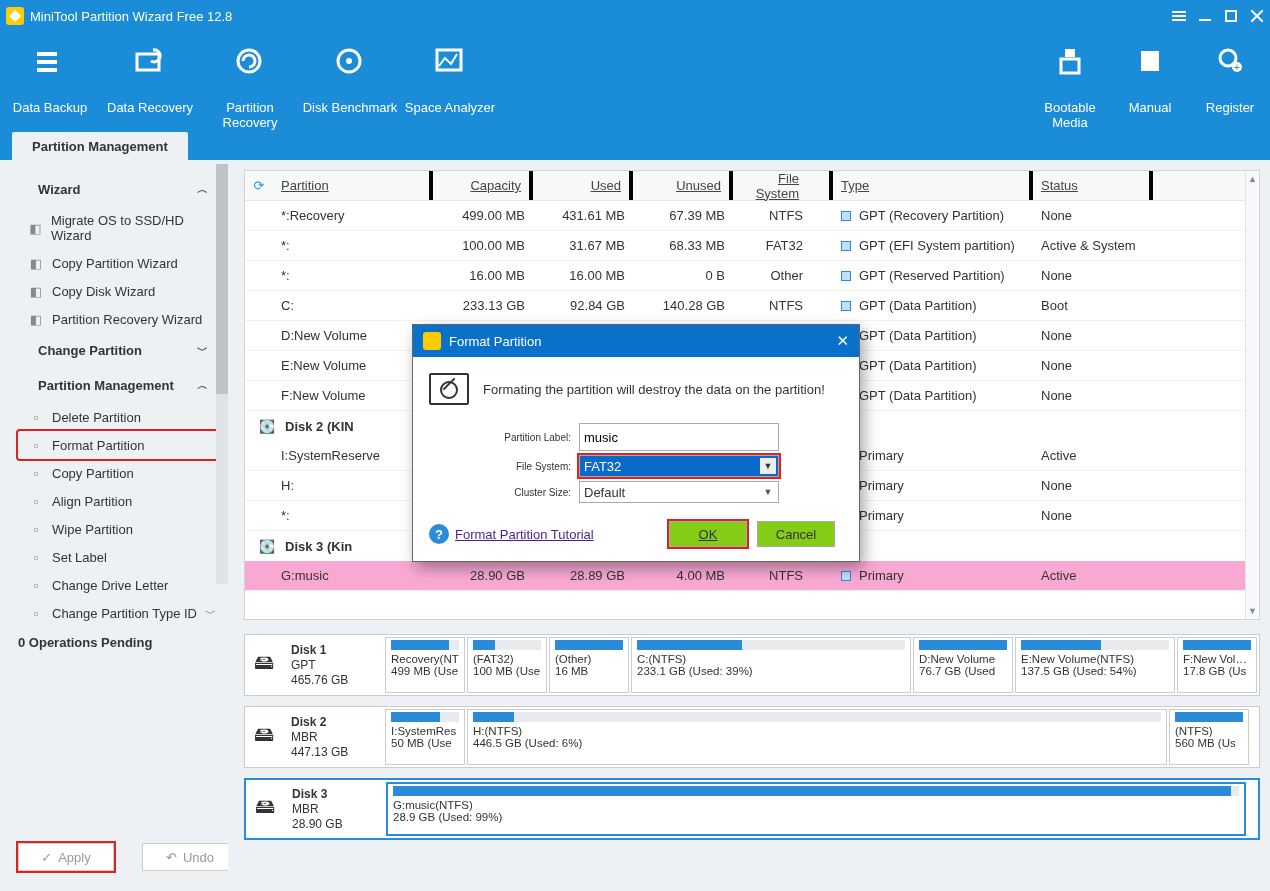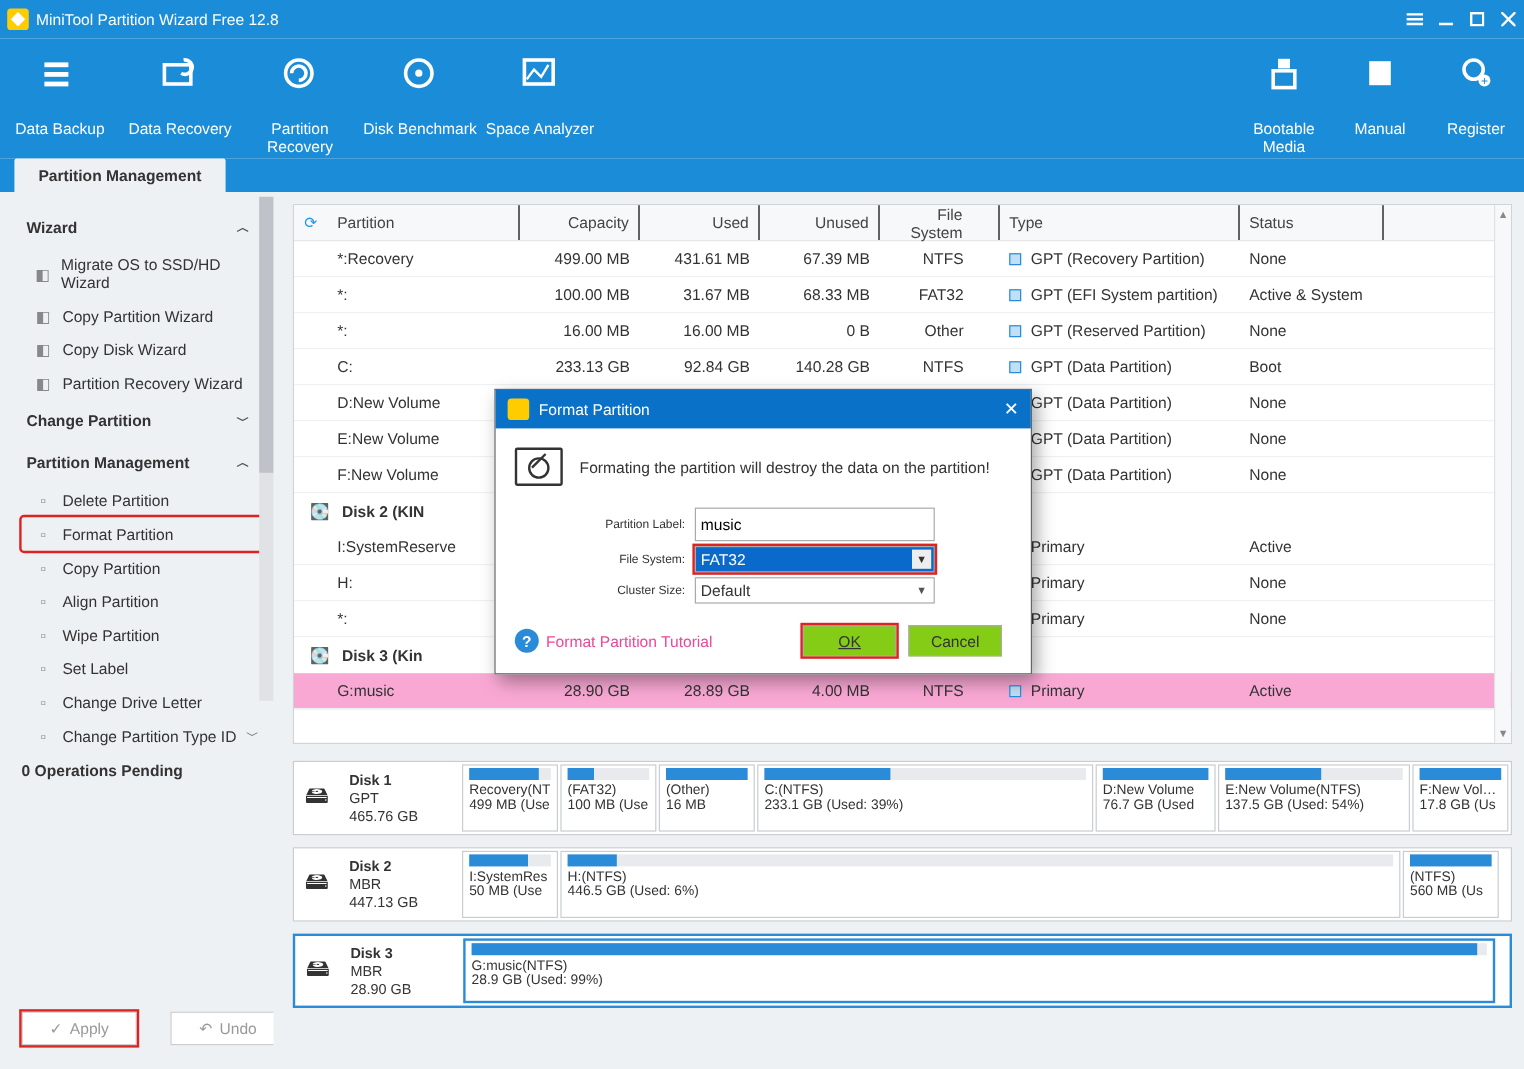--- a/index.html
+++ b/index.html
@@ -18,37 +18,37 @@
 .ribbon .spacer { flex:1; }
 
 .tabstrip { height: 28px; background:#1a8cd8; padding-left:12px; }
 .tabstrip .tab { display:inline-block; background:#eef1f4; padding:7px 20px; font-size:13px; color:#333; font-weight:600; border-radius: 2px 2px 0 0; }
 
 .mainarea { position:absolute; top:160px; left:0; right:0; bottom:0; display:flex; background:#eef1f4; }
 
 .sidebar { width: 262px; background:#eef1f4; padding:12px 6px 0 18px; overflow:hidden; position:relative; }
 .sidebar .scrolltrack { position:absolute; right:0; top:4px; width:12px; height:420px; background:#e0e2e6; }
 .sidebar .scrollthumb { position:absolute; right:0; top:4px; width:12px; height:230px; background:#bfc3c9; }
-.section-hdr { display:flex; justify-content:space-between; align-items:center; font-weight:600; padding: 10px 14px 10px 4px; cursor:pointer; }
+.section-hdr { display:flex; justify-content:space-between; align-items:center; font-weight:600; padding: 10px 14px 10px 4px; cursor:pointer;margin-left:16px; }
 .section-hdr .chev { font-size:11px; color:#555; }
 .side-item { display:flex; align-items:center; gap:8px; padding:6px 6px 6px 10px; cursor:pointer; border-radius:2px; }
 .side-item.highlight { outline: 2px solid #d22; }
 .side-item .sicon { width:16px; height:16px; display:flex; align-items:center; justify-content:center; color:#888; }
 .pending { font-size:13px; font-weight:600; padding:8px 0 0 0; }
 
 .bottom-buttons { position:absolute; left:18px; bottom:20px; display:flex; gap:28px; }
 .bbtn { width:96px; height:28px; border:1px solid #ccc; background:#fff; display:flex; align-items:center; justify-content:center; gap:6px; color:#999; cursor:pointer; }
 .bbtn.apply { outline:2px solid #d22; }
 
 .rightpane { flex:1; display:flex; flex-direction:column; padding:10px 10px 10px 16px; position:relative; }
 
 .table-wrap { border:1px solid #d0d3d8; background:#fff; height:450px; position:relative; }
 .thead { display:flex; background:#f7f8fa; height:30px; align-items:center; border-bottom:1px solid #e5e7eb; font-size:13px; color:#444; }
 .thead .refresh { width:28px; text-align:center; color:#2596e8; cursor:pointer; }
-.th { border-right:1px solid #000000; height:100%; display:flex; align-items:center; padding:0 8px; }
+.th { border-right:4px solid #000000; height:100%; display:flex; align-items:center; padding:0 8px;text-decoration:underline; }
 .tbody { }
 .trow { display:flex; height:30px; align-items:center; border-bottom:1px solid #f0f1f3; padding-left:28px; }
 .trow.selected { background:#f9a8d4; }
 .diskrow { display:flex; height:30px; align-items:center; padding-left:14px; gap:8px; font-weight:600; }
 .diskrow .diskico { width:18px; }
 .td { padding:0 8px; overflow:hidden; white-space:nowrap; }
 .col-part { width:160px; }
 .col-cap { width:100px; text-align:right; }
 .col-used { width:100px; text-align:right; }
 .col-unused { width:100px; text-align:right; }
@@ -86,21 +86,21 @@
 .formrow .flbl { width:150px; text-align:right; padding-right:8px; font-size:10px; }
 .formrow .fctl { flex:0 0 200px; }
 .formrow input[type=text] { width:200px; height:22px; border:1px solid #aaa; padding:13px 4px; font-size:13px; }
 .dropdown { width:200px; height:22px; border:1px solid #aaa; background:#fff; position:relative; display:flex; align-items:center; padding:0 4px; font-size:13px; cursor:pointer; }
 .dropdown .dd-arrow { position:absolute; right:2px; top:2px; bottom:2px; width:16px; display:flex; align-items:center; justify-content:center; font-size:9px; color:#555;}
 .dropdown.fs-sel { background:#0a6acb; color:#fff; outline:2px solid #d22; }
 .dropdown.fs-sel .dd-arrow { background:#eee; color:#333;}
 .dlg-footer { display:flex; align-items:center; padding: 14px 8px 0 0; gap:10px; }
 .help { display:flex; align-items:center; gap:6px; flex:1; }
 .help .hcirc { width:20px; height:20px; border-radius:50%; background:#2a8cd8; color:#fff; display:flex; align-items:center; justify-content:center; font-weight:bold; font-size:13px; }
-.help a { color:#ec4899; cursor:pointer; }
+.help a { color:#4c1d95; text-decoration:underline; cursor:pointer; }
 .dlgbtn { width:78px; height:26px; border:1px solid #aaa; background:#84cc16; display:flex; align-items:center; justify-content:center; cursor:pointer; }
 .dlgbtn.ok { outline:2px solid #d22; text-decoration:underline; }
 
 svg { display:block; }
 </style>
 </head>
 <body>
 
 <div class="titlebar">
   <div class="logo">

